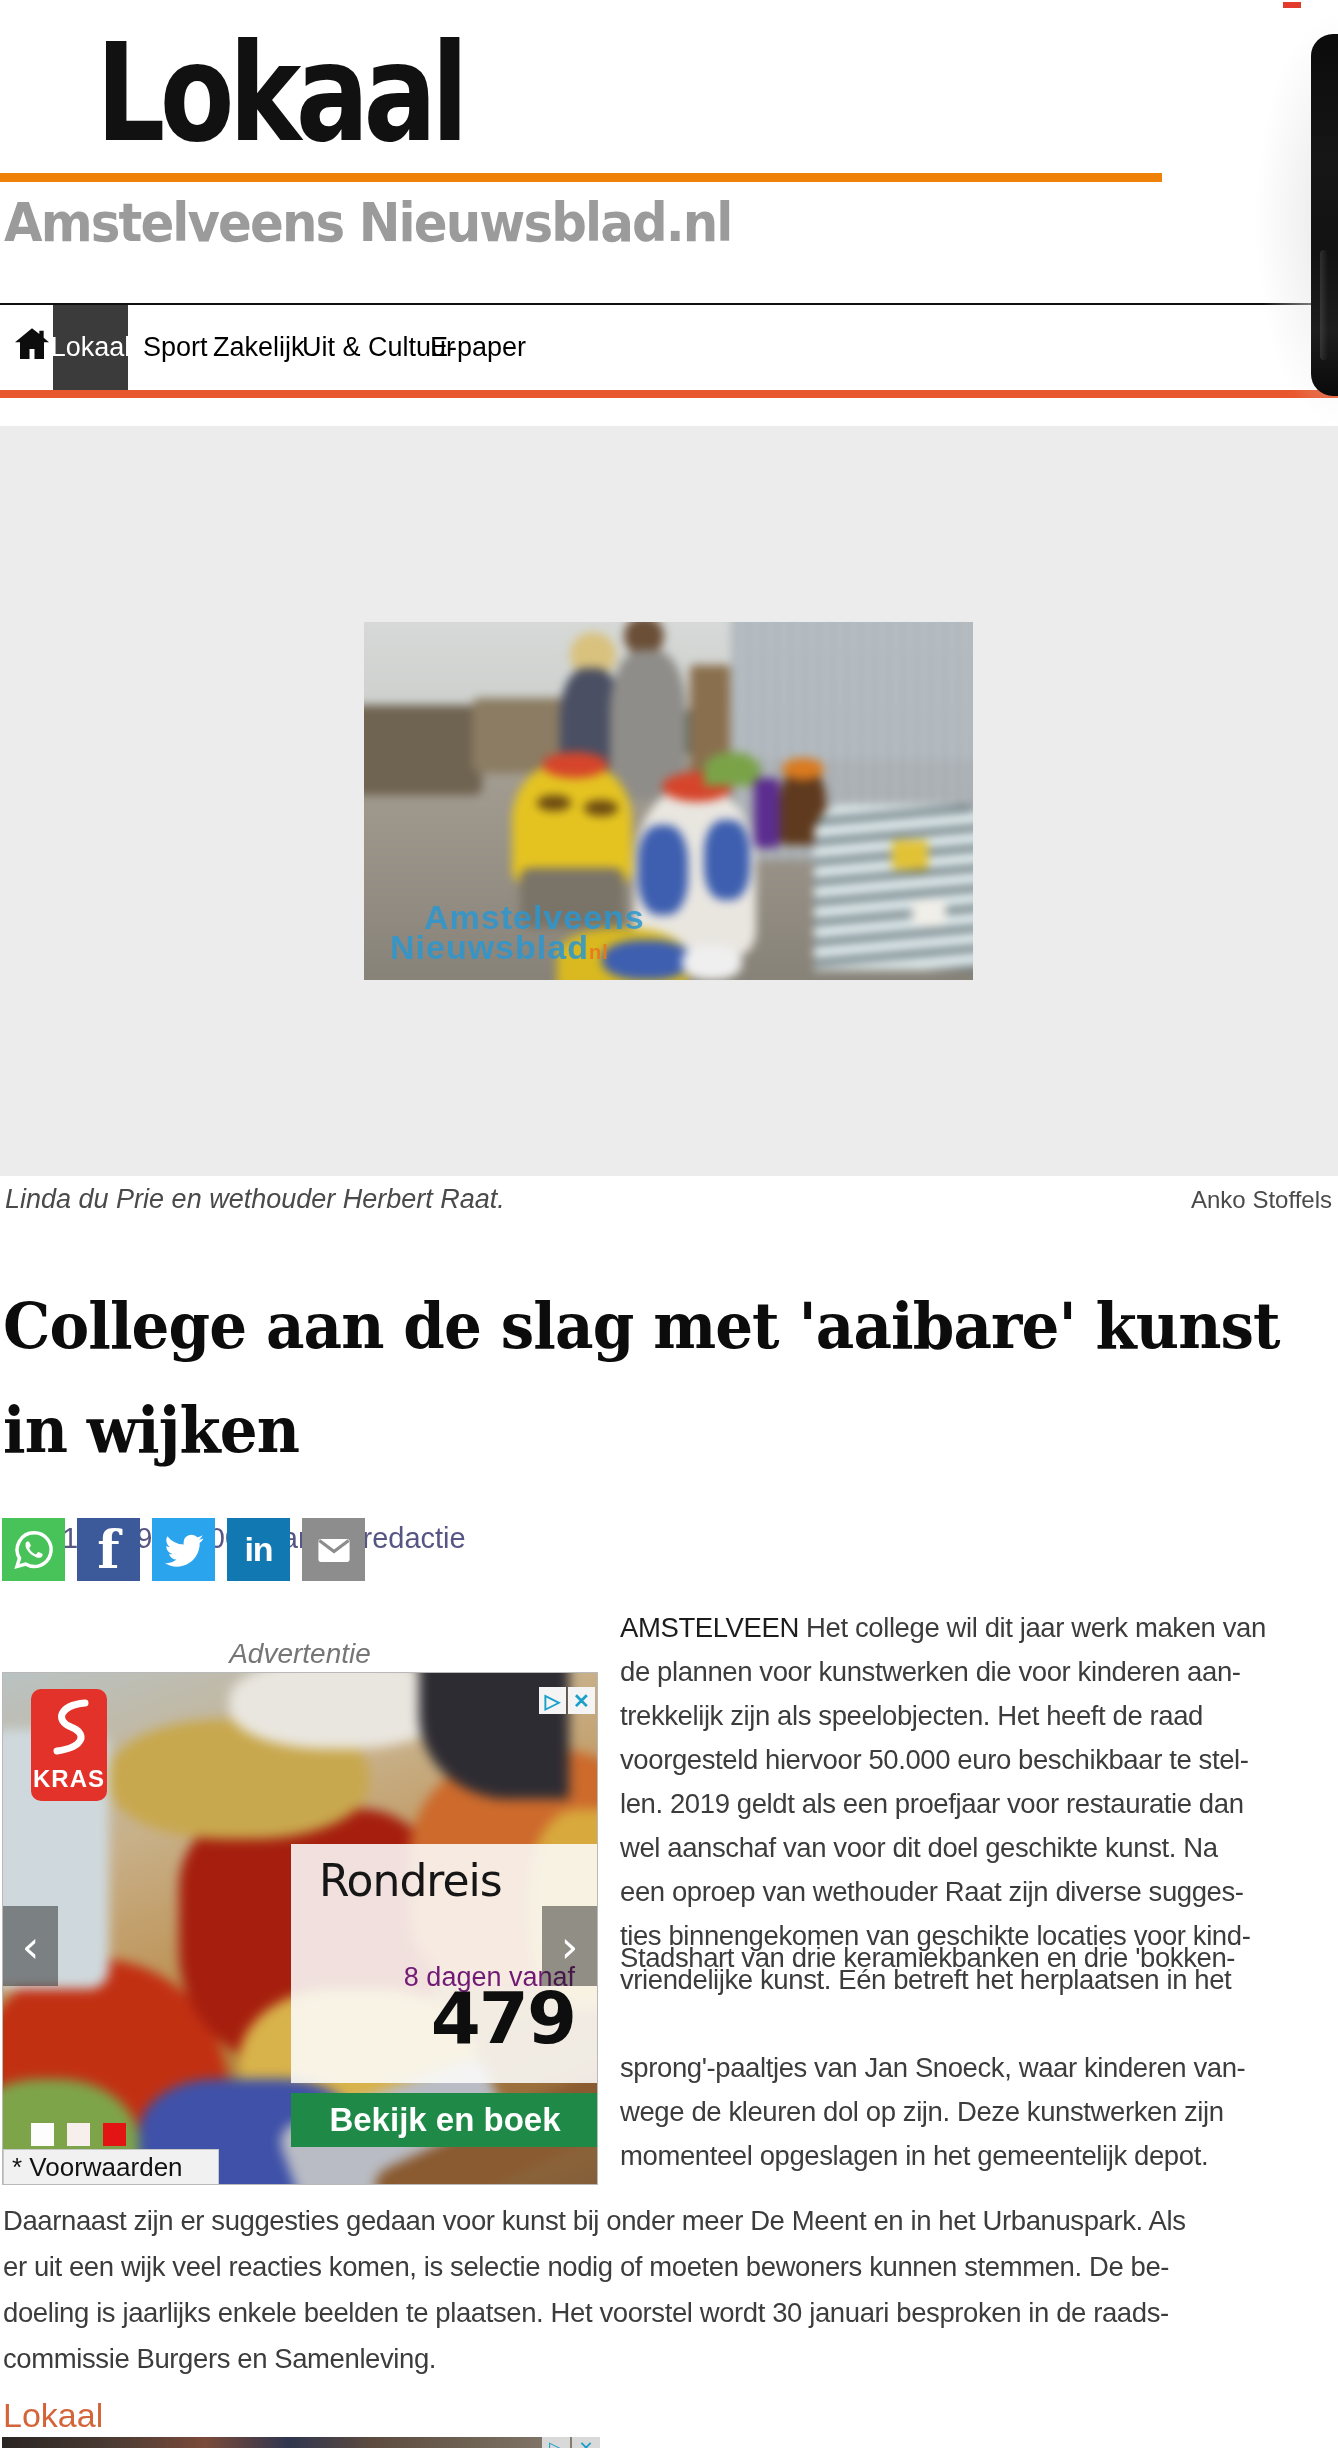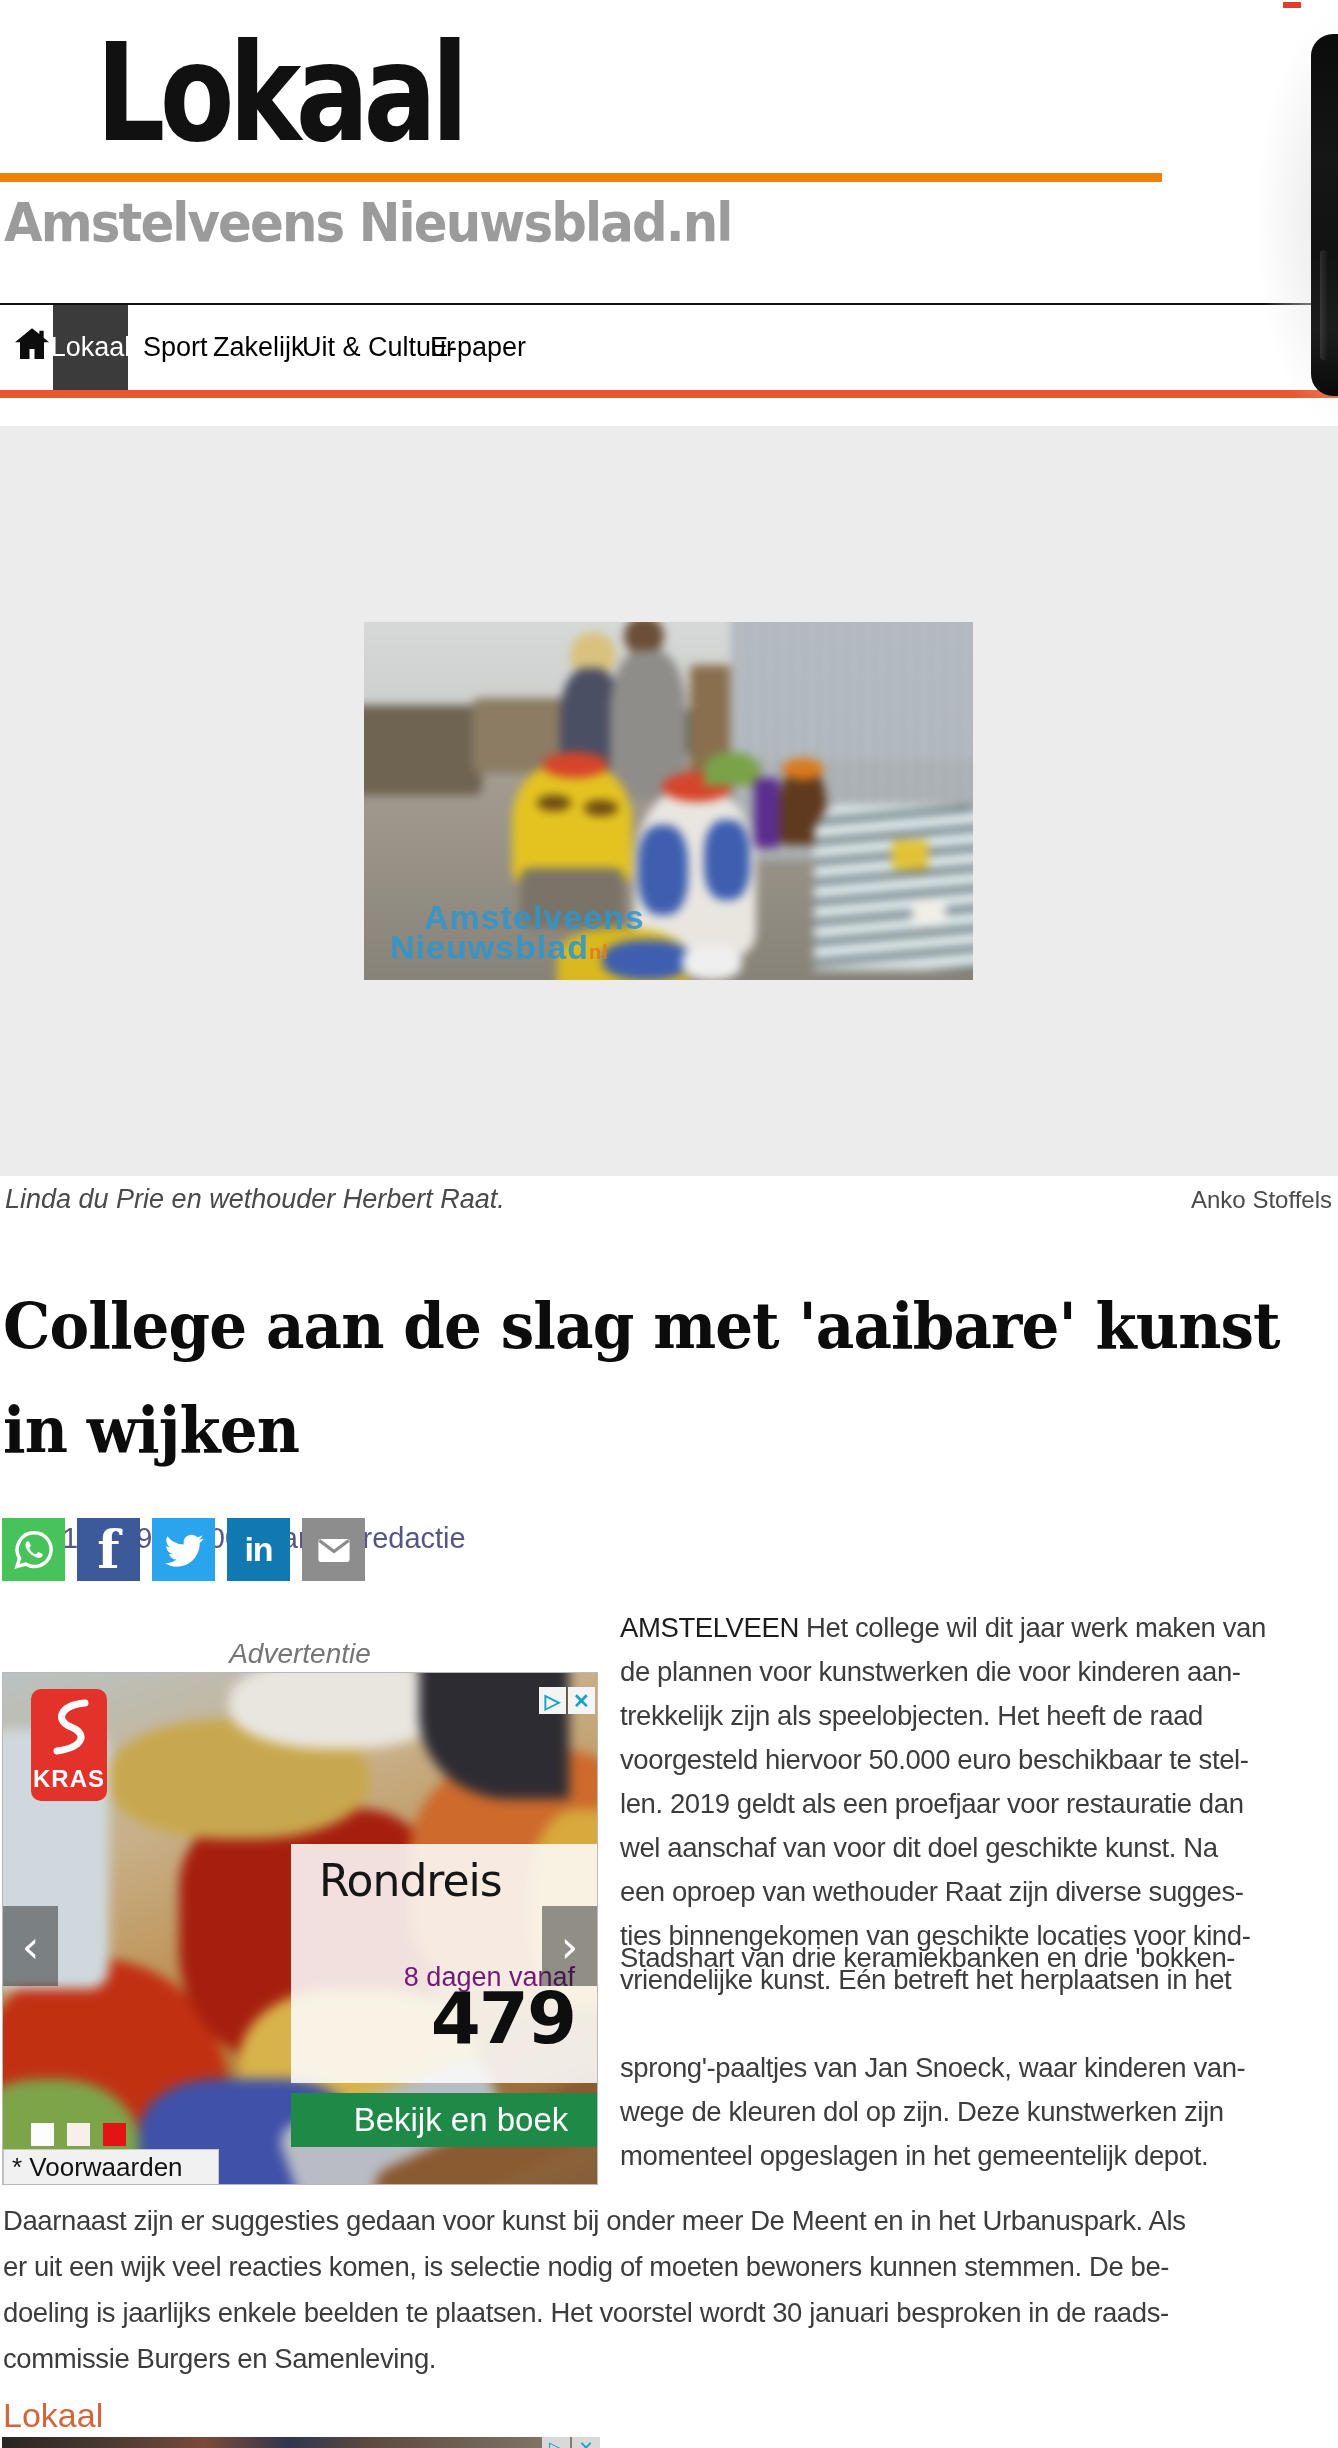--- a/index.html
+++ b/index.html
@@ -57,21 +57,21 @@
   .adchoice .ic{width:27px; height:27px; background:#f4f4f4; color:#19a0c8; font-size:20px; font-weight:bold; display:flex; align-items:center; justify-content:center; margin-left:2px;}
   .adpanel{position:absolute; left:288px; top:171px; width:306px; height:239px; background:rgba(252,252,250,.88); z-index:3;}
   .adtitle{margin:12px 0 0 28px; font-size:44px; color:#161616; line-height:50px; font-family:"DejaVu Sans",sans-serif; letter-spacing:-1px;}
   .adsub{position:absolute; right:22px; top:118px; font-size:27px; color:#701a75;}
   .adprice{position:absolute; right:22px; top:132px; font-size:72px; font-weight:bold; color:#0e0e0e; font-family:"DejaVu Sans",sans-serif; letter-spacing:-2px;}
   .arrow{position:absolute; top:233px; width:55px; height:80px; background:rgba(20,20,20,.45); color:#fff; font-size:44px; display:flex; align-items:center; justify-content:center; z-index:4; font-family:"DejaVu Sans",sans-serif;}
   .dots{position:absolute; left:28px; top:450px; display:flex; z-index:4;}
   .dot{width:23px; height:23px; margin-right:13px;}
   .terms{position:absolute; left:0; top:476px; width:216px; height:37px; background:#f1f1f1; border:1px solid #c7c7c7; box-sizing:border-box; z-index:5; display:flex; align-items:center;}
   .terms span{font-size:26px; color:#111; margin-left:8px;}
-  .cta{position:absolute; left:288px; top:420px; width:308px; height:54px; background:#1f8a48; z-index:4; display:flex; align-items:center; justify-content:center; color:#fff; font-weight:normal; font-size:33px;padding-left:16px;}
+  .cta{position:absolute; left:288px; top:420px; width:308px; height:54px; background:#1f8a48; z-index:4; display:flex; align-items:center; justify-content:center; color:#fff; font-weight:bold; font-size:33px;}
 
   
   .colline{position:absolute; left:620px; white-space:nowrap; font-size:27.5px; color:#3c3c3c; letter-spacing:-.4px;}
   .fullline{position:absolute; left:3px; white-space:nowrap; font-size:27.5px; color:#3c3c3c; letter-spacing:-.4px;}
   .lead{font-weight:normal; color:#1c1c1c;text-align:right;}
 
   .seclink{left:3px; top:2396px; font-size:34px; color:#d4653a;}
 
   
   .ad2{left:2px; top:2437px; width:598px; height:11px; overflow:hidden; background:linear-gradient(90deg,#2a2523 0%,#4a3b33 18%,#7a4a3a 34%,#30364f 48%,#5d4b3f 62%,#6e6253 78%,#8c8176 100%);}

